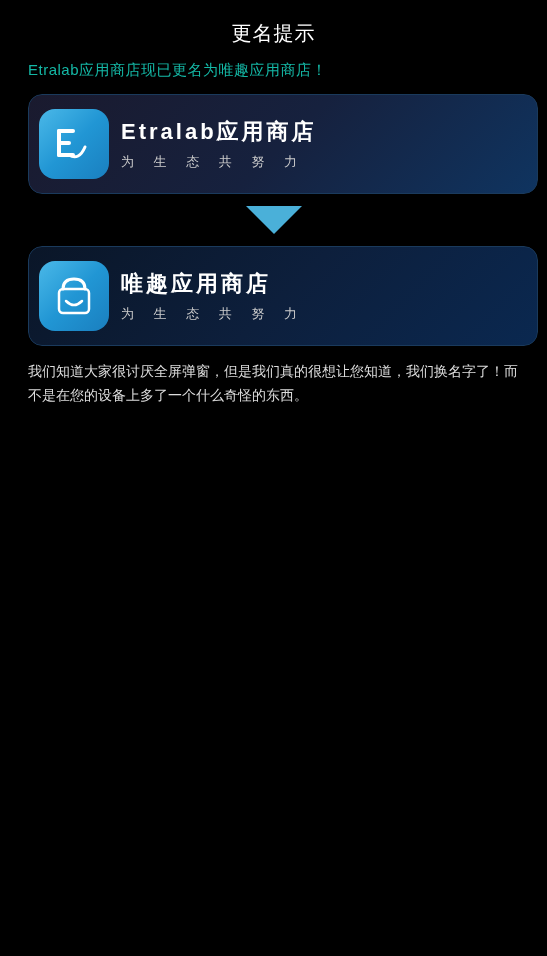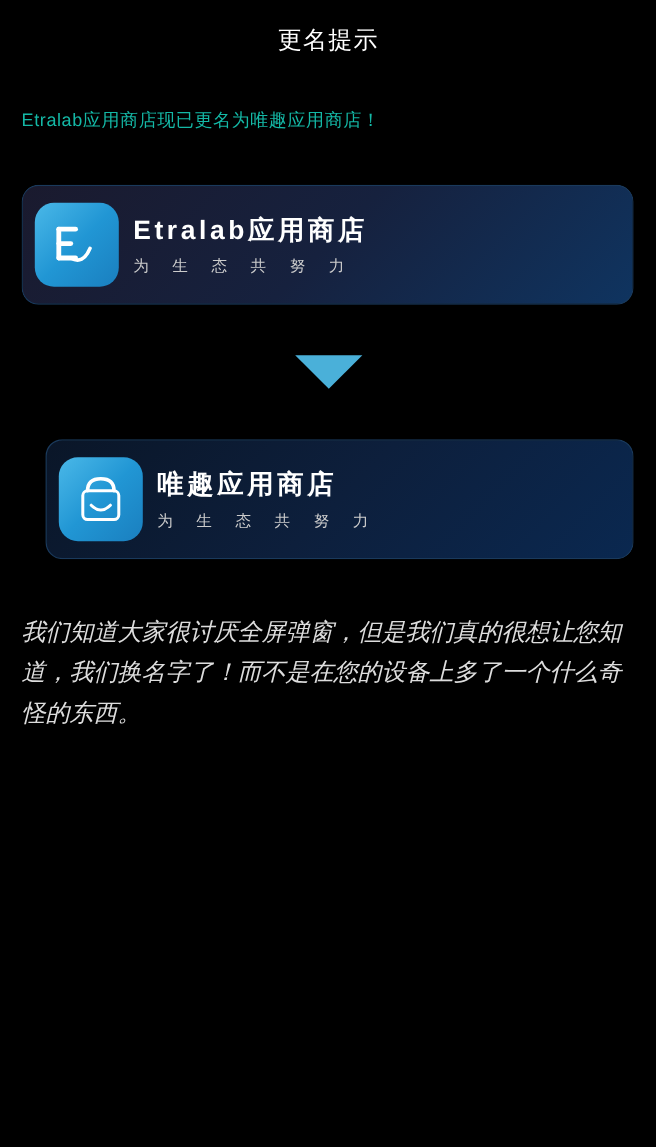--- a/index.html
+++ b/index.html
@@ -9,25 +9,24 @@
       height: 956px;
       background-color: #000;
       color: #fff;
       font-family: "PingFang SC", "Hiragino Sans GB", "Microsoft YaHei", sans-serif;
       overflow: hidden;
     }
 
     .page-container {
       width: 547px;
       height: 956px;
-      padding: 20px 18px;
+      padding: 20px 28px;
       display: flex;
       flex-direction: column;
       align-items: flex-start;
-      gap: 30px;
     }
 
     .title {
       width: 100%;
       text-align: center;
       font-size: 20px;
       font-weight: 500;
       color: #fff;
       margin-bottom: 14px;
       letter-spacing: 1px;
@@ -64,21 +63,20 @@
     }
 
     .banner-etralab {
       background: linear-gradient(135deg, #1a1a2e 0%, #16213e 50%, #0f3460 100%);
       border: 1px solid #1a3a5c;
     }
 
     .banner-weiqu {
       background: linear-gradient(135deg, #0a1628 0%, #0d1f3c 50%, #0a2850 100%);
       border: 1px solid #1a3a5c;
-      margin-left: 20px;
     }
 
     .app-icon {
       width: 70px;
       height: 70px;
       border-radius: 16px;
       background: linear-gradient(135deg, #4ab8e8 0%, #2196d4 50%, #1a7fbf 100%);
       display: flex;
       align-items: center;
       justify-content: center;
@@ -125,26 +123,25 @@
     .arrow-triangle {
       width: 0;
       height: 0;
       border-left: 28px solid transparent;
       border-right: 28px solid transparent;
       border-top: 28px solid #4ab0d9;
     }
 
     
     .description {
-      font-size: 20px;
+      font-size: 14px;
       color: #ddd;
       line-height: 1.7;
       margin-top: 14px;
       margin-bottom: 22px;
-      font-style: italic;
     }
 
     
     .confirm-btn-wrapper {
       width: 100%;
       display: flex;
       justify-content: center;
     }
 
     .confirm-btn {

